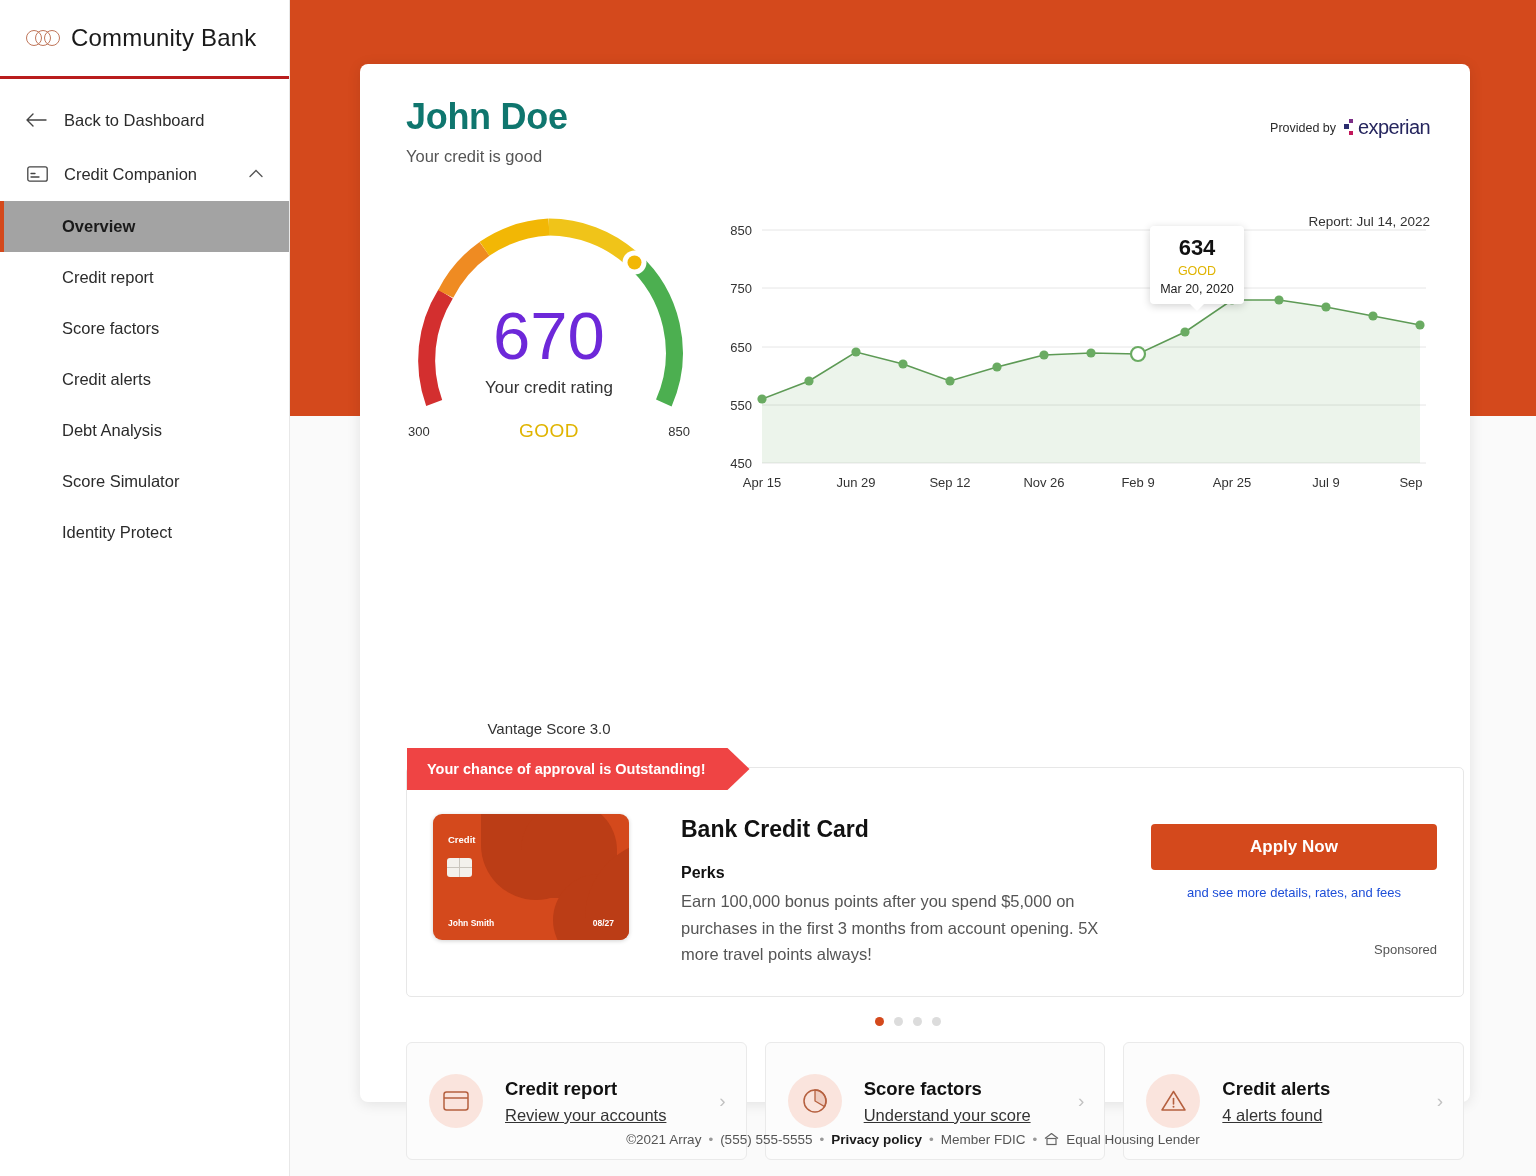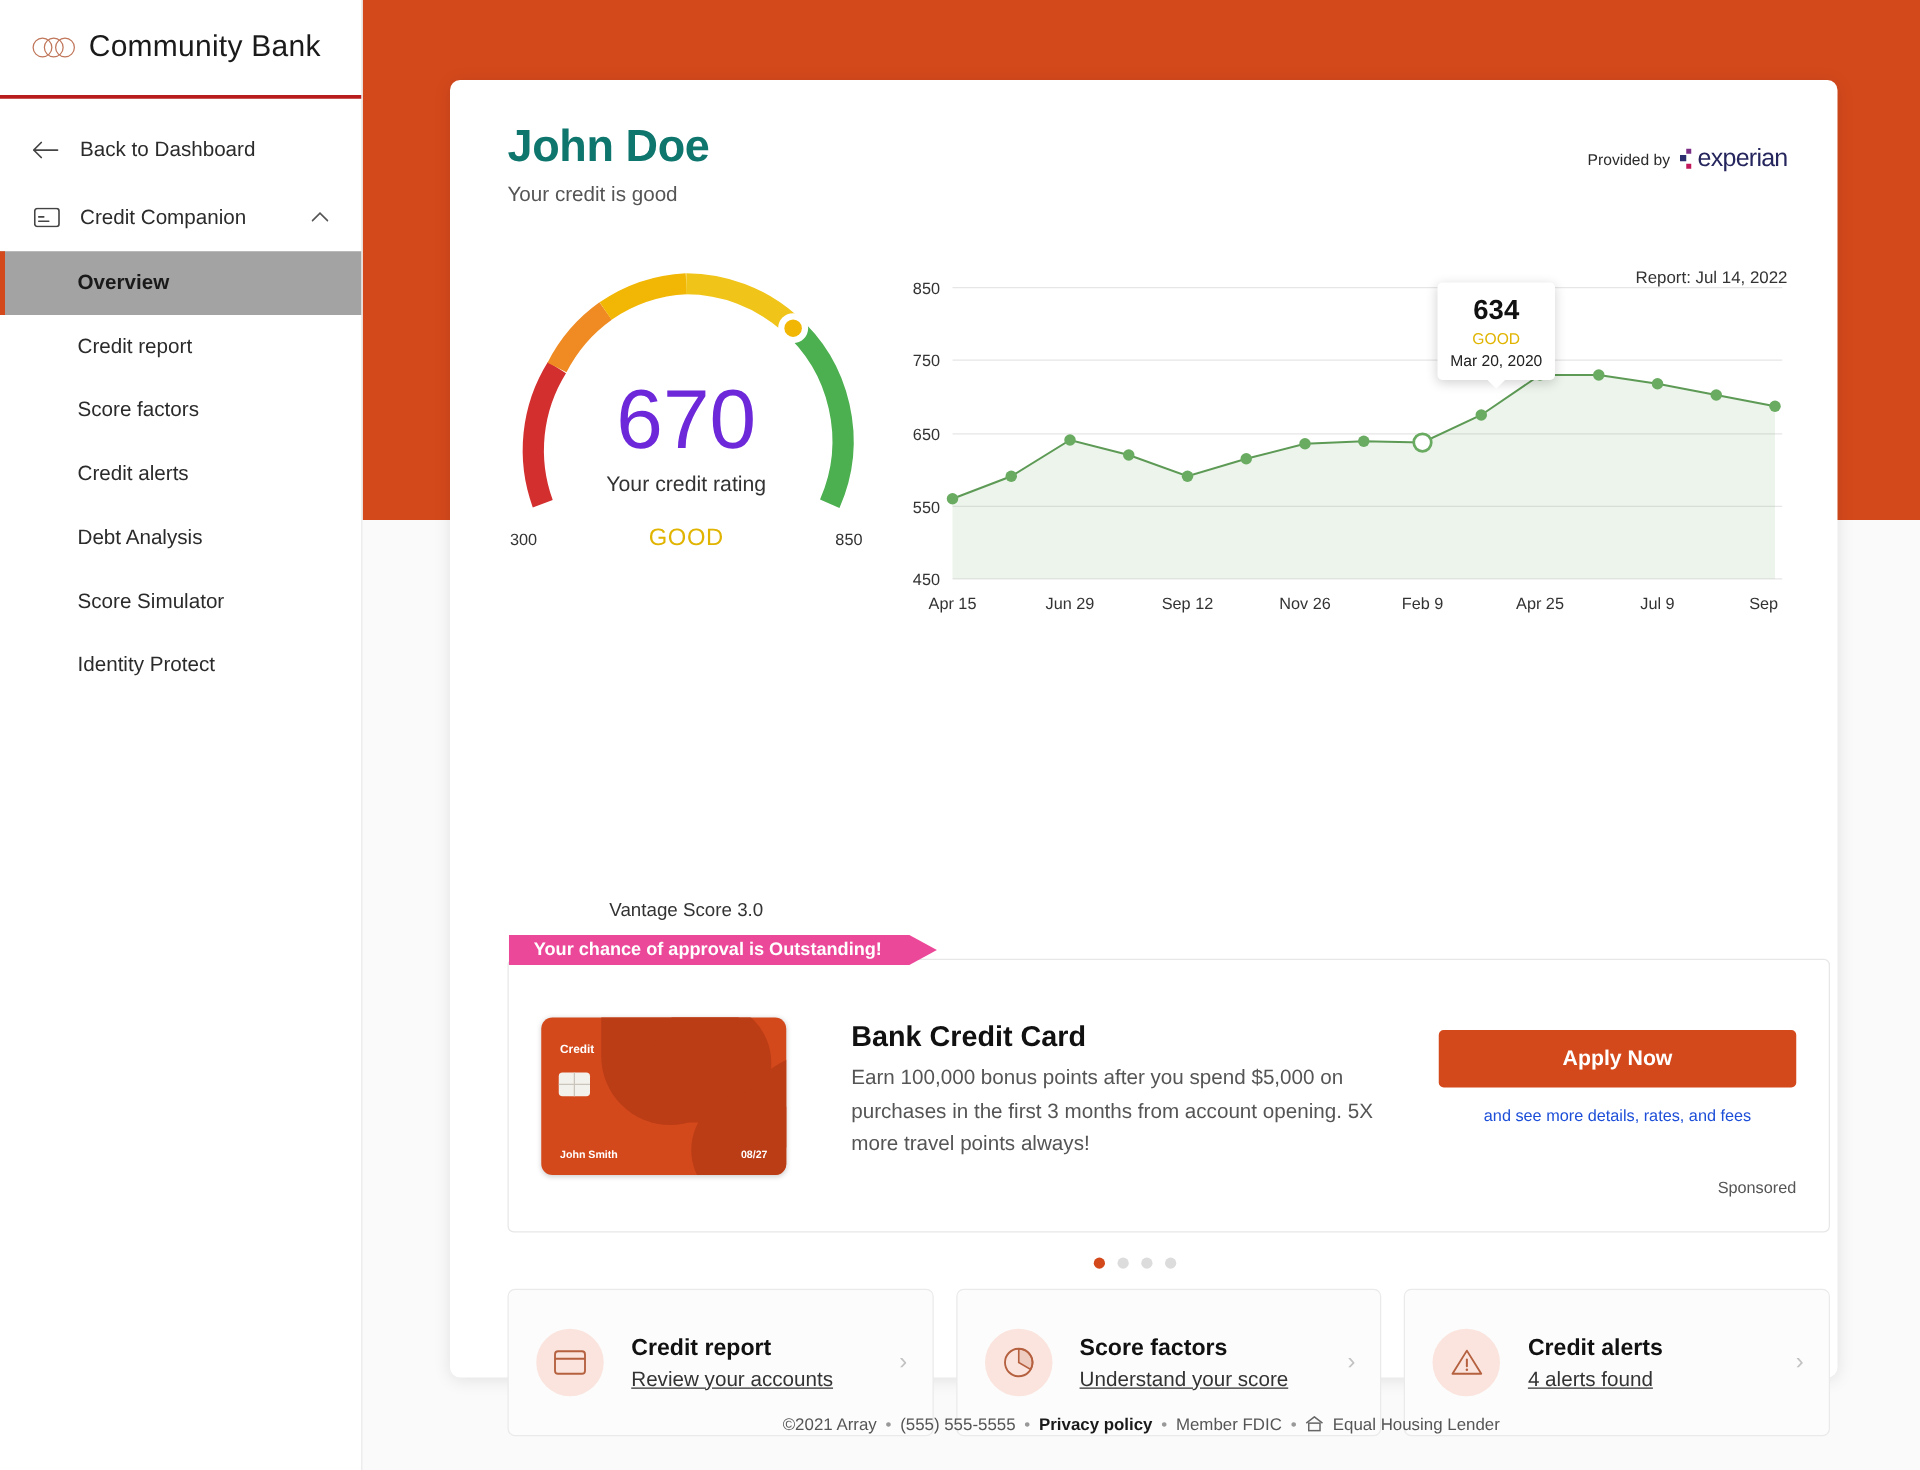--- a/index.html
+++ b/index.html
@@ -116,22 +116,22 @@
   .tt-rating { font-size: 12.5px; color: #e0b400; margin-top: 3px; }
   .tt-date { font-size: 12.5px; color: #222; margin-top: 4px; }
 
   
   .offer {
     margin: 30px 0 0 22px; width: 1058px; position: relative;
     border: 1px solid #e7e7e7; border-radius: 5px; background: #fff;
     padding: 46px 26px 28px 26px;
   }
   .ribbon {
-    position: absolute; left: 0; top: -20px; height: 24px;
-    background: #ec4899; color: #fff; font-size: 14.5px; font-weight: bold;
+    position: absolute; left: 0; top: -20px; height: 42px;
+    background: #ef4444; color: #fff; font-size: 14.5px; font-weight: bold;
     display: flex; align-items: center; padding: 0 44px 0 20px;
     clip-path: polygon(0 0, calc(100% - 22px) 0, 100% 50%, calc(100% - 22px) 100%, 0 100%);
   }
   .offer-body { display: flex; align-items: flex-start; }
   .cc-art {
     width: 196px; height: 126px; flex: 0 0 196px; border-radius: 9px;
     background: #d4491c; position: relative; overflow: hidden;
     box-shadow: 0 1px 4px rgba(0,0,0,.18);
   }
   .cc-art .blob { position: absolute; background: #bb3d16; }
@@ -387,20 +387,21 @@
             <span class="blob b3"></span>
               <span class="blob b4"></span>
             <span class="cc-word">Credit</span>
             <span class="cc-chip"></span>
             <span class="cc-name">John Smith</span>
             <span class="cc-exp">08/27</span>
           </div>
 
           <div class="offer-text">
             <div class="offer-title">Bank Credit Card</div>
+            <div class="offer-perks">Perks</div>
             <div class="offer-desc">Earn 100,000 bonus points after you spend $5,000 on purchases in the first 3 months from account opening. 5X more travel points always!</div>
           </div>
 
           <div class="offer-cta">
             <button class="apply-btn">Apply Now</button>
             <div class="cta-note">and see more details, rates, and fees</div>
             <div class="sponsored">Sponsored</div>
           </div>
         </div>
       </div>

